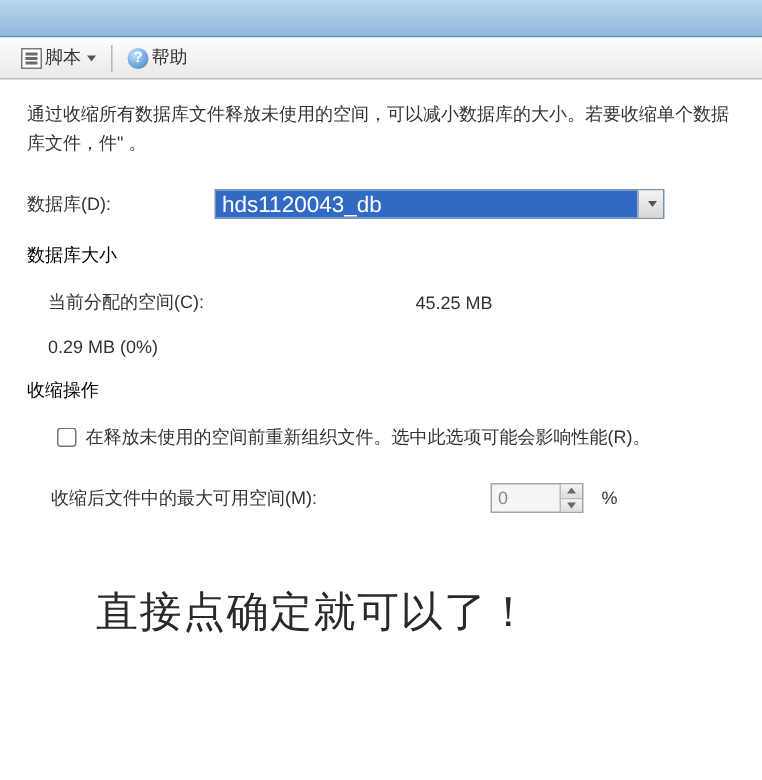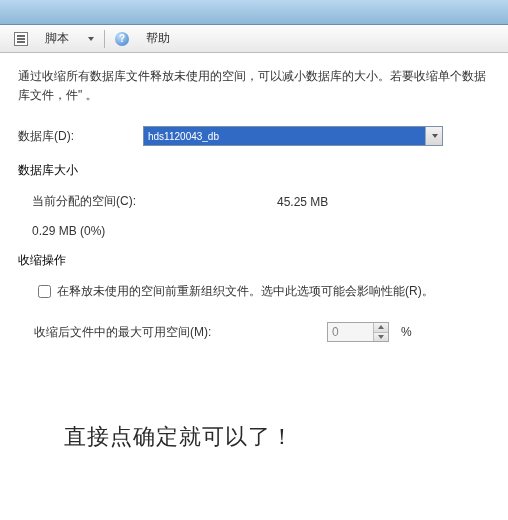--- a/index.html
+++ b/index.html
@@ -22,21 +22,21 @@
     background: linear-gradient(to bottom, #fdfdfd 0%, #e9e9e9 100%);
     border-bottom: 1px solid #bcbcbc;
     display: flex;
     align-items: center;
     padding-left: 8px;
     gap: 2px;
   }
   .toolbar-item {
     display: flex;
     align-items: center;
-    gap: 17px;
+    gap: 2px;
     padding: 2px 6px;
     cursor: default;
   }
   .sep {
     width: 1px;
     height: 18px;
     background: #b5b5b5;
     margin: 0 2px;
   }
   .arrow-down {
@@ -69,21 +69,21 @@
     position: relative;
   }
   .db-select .sel-text {
     flex: 1;
     background: #316ac5;
     color: #fff;
     padding: 1px 4px;
     height: 100%;
     display: flex;
     align-items: center;
-    font-size: 10px;
+    font-size: 15px;
   }
   .db-select .dd-btn {
     width: 17px;
     height: 100%;
     background: linear-gradient(to bottom,#f3f3f3,#d8d8d8);
     border-left: 1px solid #9aa7b7;
     display: flex;
     align-items: center;
     justify-content: center;
   }
@@ -151,24 +151,24 @@
     border-bottom: 4px solid #6a6a6a;
   }
   .tri-down {
     width: 0; height: 0;
     border-left: 3px solid transparent;
     border-right: 3px solid transparent;
     border-top: 4px solid #6a6a6a;
   }
   .pct { margin-left: 4px; }
   .annotation {
-    font-size: 22px;
+    font-size: 28px;
     font-weight: 500;
     color: #2a2a2a;
-    margin-top: 80px;
+    margin-top: 47px;
     margin-left: 46px;
     letter-spacing: 1px;
   }
   .icon-script {
     width: 14px; height: 14px;
     background: #fff;
     border: 1px solid #7a7a7a;
     position: relative;
   }
   .icon-script::before {

